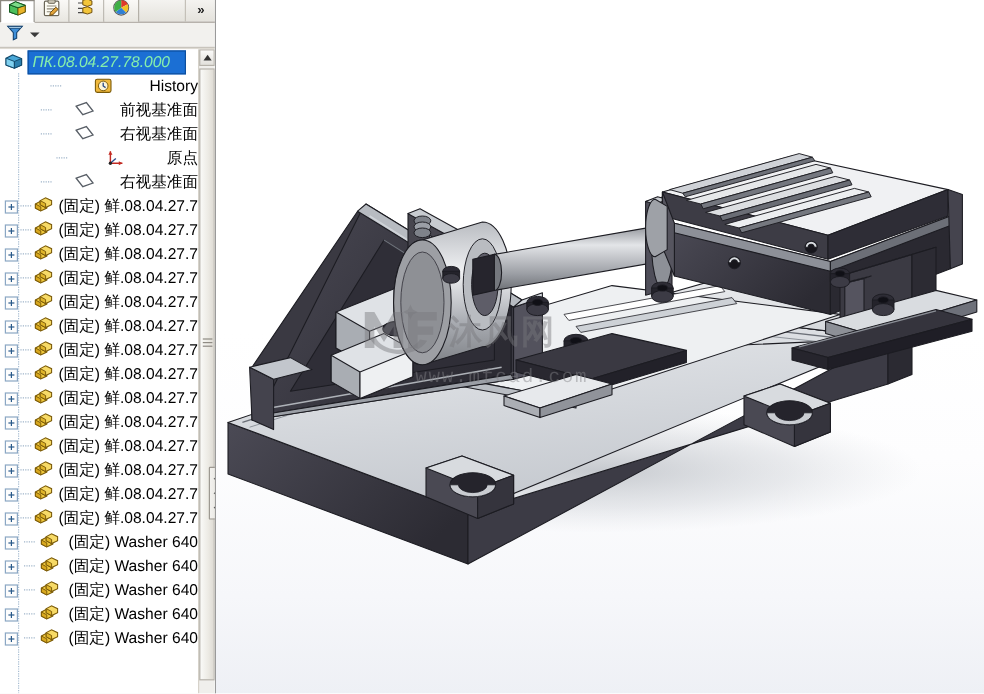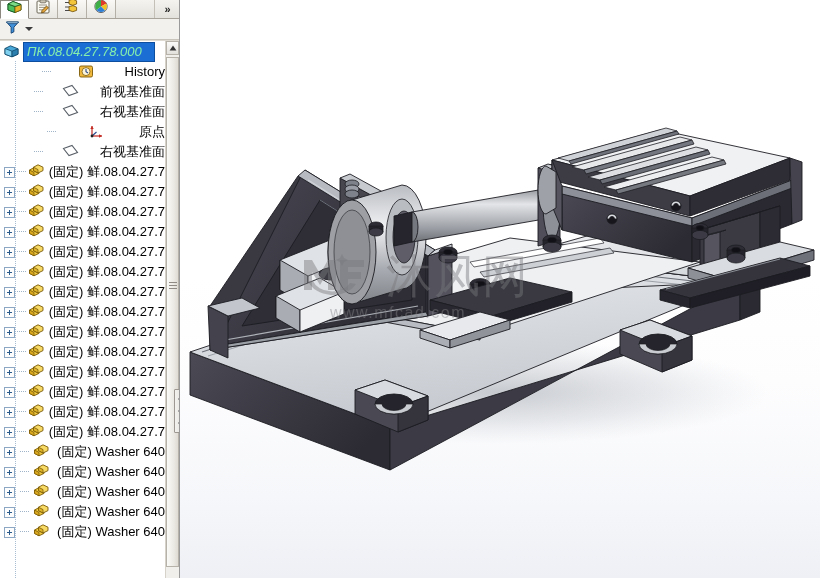--- a/index.html
+++ b/index.html
@@ -245,34 +245,34 @@
     position: absolute;
     left: 122px;
     top: 252px;
     width: 260px;
     pointer-events: none;
     user-select: none;
   }
   #wm-row { display: flex; align-items: center; }
   #wm-cn {
     font-family: "DejaVu Sans", "Liberation Sans", sans-serif;
-    font-size: 46px;
-    font-weight: normal;
+    font-size: 28px;
+    font-weight: bold;
     color: rgba(120,120,125,0.45);
     letter-spacing: 2px;
-    margin-left: 20px;
+    margin-left: 8px;
     line-height: 1;
   }
   #wm-url {
-    font-family: Liberation Sans, sans-serif;
+    font-family: Liberation Mono, monospace;
     font-size: 16px;
     color: rgba(130,130,135,0.45);
     letter-spacing: 1.5px;
     margin-top: 4px;
-    margin-left: 28px;
+    margin-left: 44px;
   }
 </style>
 </head>
 <body>
 
 <div id="app">
 
   <div id="left-panel">
 
     <div id="tab-strip">

